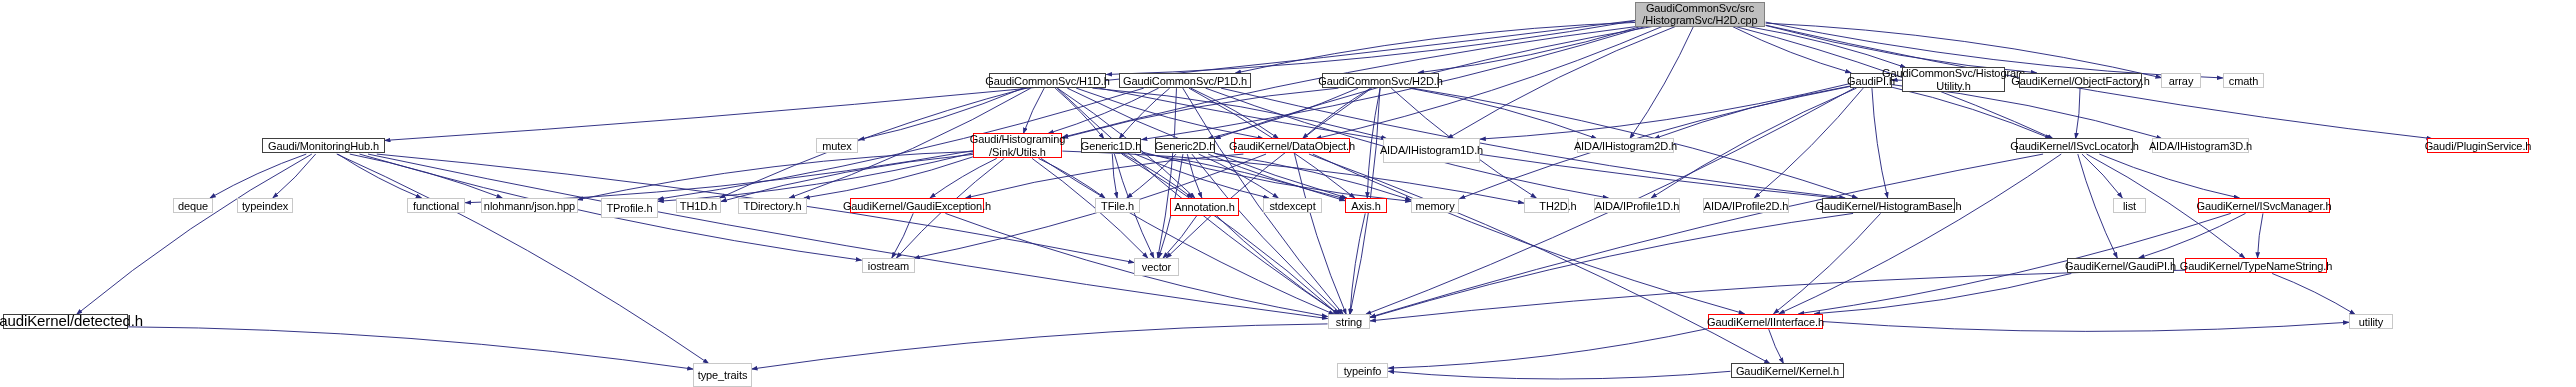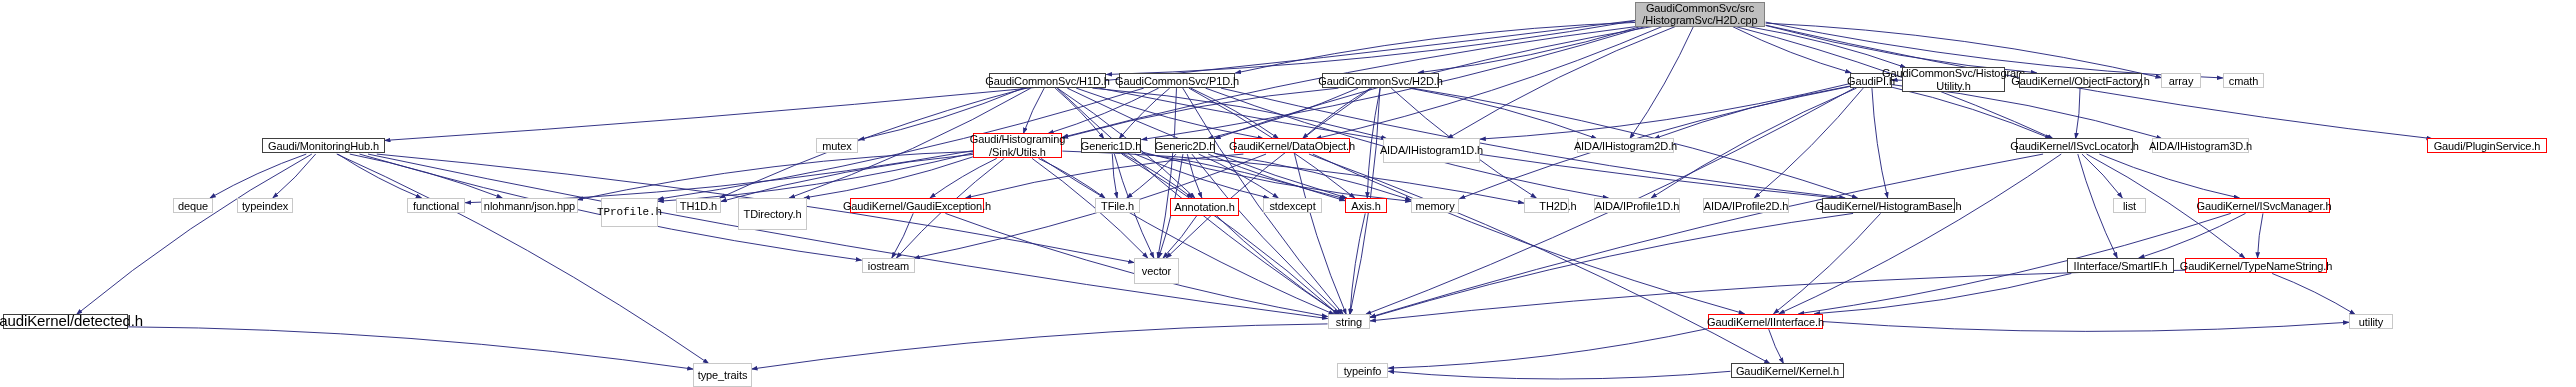--- a/index.html
+++ b/index.html
@@ -165,62 +165,62 @@
         <path d="M2488.0,438.6 Q2847.0,465.0 3206.0,439.5" marker-end="url(#ah)"></path>
         <path d="M174.0,445.8 Q561.9,448.8 946.0,503.5" marker-end="url(#ah)"></path>
         <path d="M1812.0,441.8 Q1417.0,446.6 1026.0,503.4" marker-end="url(#ah)"></path>
         <path d="M2362.0,506.5 Q2128.5,527.5 1895.0,506.5" marker-end="url(#ah)"></path>
       </g>
   </svg>
   <div id="nodes">
       <div class="node n-root" style="left: 1635px; top: 1.5px; width: 130px; height: 25px;">GaudiCommonSvc/src
 /HistogramSvc/H2D.cpp</div>
       <div class="node n-hdr" style="left: 989px; top: 73px; width: 117px; height: 15.4px;">GaudiCommonSvc/H1D.h</div>
-      <div class="node n-hdr" style="left: 1119px; top: 73px; width: 116px; height: 15.4px;">GaudiCommonSvc/P1D.h</div>
+      <div class="node n-hdr" style="left: 1119px; top: 73px; width: 132px; height: 15.4px;">GaudiCommonSvc/P1D.h</div>
       <div class="node n-hdr" style="left: 1322px; top: 73px; width: 117px; height: 15.4px;">GaudiCommonSvc/H2D.h</div>
       <div class="node n-hdr" style="left: 1850px; top: 73px; width: 42px; height: 15.4px;">GaudiPI.h</div>
       <div class="node n-hdr" style="left: 1902px; top: 67px; width: 103px; height: 25px;">GaudiCommonSvc/Histogram
 Utility.h</div>
       <div class="node n-hdr" style="left: 2019px; top: 73px; width: 123px; height: 15.4px;">GaudiKernel/ObjectFactory.h</div>
       <div class="node n-sys" style="left: 2161px; top: 73px; width: 40px; height: 15.4px;">array</div>
       <div class="node n-sys" style="left: 2223px; top: 73px; width: 41px; height: 15.4px;">cmath</div>
       <div class="node n-hdr" style="left: 262px; top: 138px; width: 123px; height: 15.4px;">Gaudi/MonitoringHub.h</div>
       <div class="node n-sys" style="left: 816px; top: 138px; width: 42px; height: 15.4px;">mutex</div>
       <div class="node n-red" style="left: 973px; top: 133px; width: 89px; height: 25px;">Gaudi/Histograming
 /Sink/Utils.h</div>
       <div class="node n-hdr" style="left: 1081px; top: 138px; width: 60px; height: 15.4px;">Generic1D.h</div>
       <div class="node n-hdr" style="left: 1155px; top: 138px; width: 60px; height: 15.4px;">Generic2D.h</div>
       <div class="node n-red" style="left: 1234px; top: 138px; width: 116px; height: 15.4px;">GaudiKernel/DataObject.h</div>
       <div class="node n-sys" style="left: 1383px; top: 138px; width: 97px; height: 25px;">AIDA/IHistogram1D.h</div>
       <div class="node n-sys" style="left: 1577px; top: 138px; width: 97px; height: 15.4px;">AIDA/IHistogram2D.h</div>
       <div class="node n-hdr" style="left: 2016px; top: 138px; width: 117px; height: 15.4px;">GaudiKernel/ISvcLocator.h</div>
       <div class="node n-sys" style="left: 2152px; top: 138px; width: 97px; height: 15.4px;">AIDA/IHistogram3D.h</div>
-      <div class="node n-red" style="left: 2427px; top: 138px; width: 120px; height: 15.4px;">Gaudi/PluginService.h</div>
+      <div class="node n-red" style="left: 2427px; top: 138px; width: 102px; height: 15.4px;">Gaudi/PluginService.h</div>
       <div class="node n-sys" style="left: 173px; top: 198px; width: 40px; height: 15.4px;">deque</div>
       <div class="node n-sys" style="left: 237px; top: 198px; width: 56px; height: 15.4px;">typeindex</div>
       <div class="node n-sys" style="left: 407px; top: 198px; width: 58px; height: 15.4px;">functional</div>
       <div class="node n-sys" style="left: 481px; top: 198px; width: 97px; height: 15.4px;">nlohmann/json.hpp</div>
-      <div class="node n-sys" style="left: 601px; top: 198px; width: 57px; height: 29px; font-family: Liberation Mono, monospace;">TProfile.h</div>
+      <div class="node n-sys" style="left: 601px; top: 198px; width: 57px; height: 20px;">TProfile.h</div>
       <div class="node n-sys" style="left: 676px; top: 198px; width: 45px; height: 15.4px;">TH1D.h</div>
-      <div class="node n-sys" style="left: 738px; top: 198px; width: 69px; height: 32px;">TDirectory.h</div>
+      <div class="node n-sys" style="left: 738px; top: 198px; width: 69px; height: 16px;">TDirectory.h</div>
       <div class="node n-red" style="left: 850px; top: 198px; width: 134px; height: 15.4px;">GaudiKernel/GaudiException.h</div>
       <div class="node n-sys" style="left: 1095px; top: 198px; width: 45px; height: 15.4px;">TFile.h</div>
       <div class="node n-red" style="left: 1170px; top: 198px; width: 69px; height: 18px;">Annotation.h</div>
       <div class="node n-sys" style="left: 1263px; top: 198px; width: 59px; height: 15.4px;">stdexcept</div>
       <div class="node n-red" style="left: 1345px; top: 198px; width: 42px; height: 15.4px;">Axis.h</div>
       <div class="node n-sys" style="left: 1411px; top: 198px; width: 48px; height: 15.4px;">memory</div>
       <div class="node n-sys" style="left: 1524px; top: 198px; width: 45px; height: 15.4px; padding-left: 23px;">TH2D.h</div>
       <div class="node n-sys" style="left: 1594px; top: 198px; width: 86px; height: 15.4px;">AIDA/IProfile1D.h</div>
       <div class="node n-sys" style="left: 1703px; top: 198px; width: 86px; height: 15.4px;">AIDA/IProfile2D.h</div>
       <div class="node n-hdr" style="left: 1822px; top: 198px; width: 133px; height: 15.4px;">GaudiKernel/HistogramBase.h</div>
       <div class="node n-sys" style="left: 2113px; top: 198px; width: 33px; height: 15.4px;">list</div>
       <div class="node n-red" style="left: 2198px; top: 198px; width: 132px; height: 15.4px;">GaudiKernel/ISvcManager.h</div>
       <div class="node n-sys" style="left: 862px; top: 258px; width: 53px; height: 15.4px;">iostream</div>
-      <div class="node n-sys" style="left: 1134px; top: 258px; width: 45px; height: 26px; text-align: right;">vector</div>
-      <div class="node n-hdr" style="left: 2067px; top: 258px; width: 107px; height: 15.4px;">IInterface/SmartIF.h</div>
+      <div class="node n-sys" style="left: 1134px; top: 258px; width: 45px; height: 18px; text-align: right;">vector</div>
+      <div class="node n-hdr" style="left: 2067px; top: 258px; width: 107px; height: 15.4px;">GaudiKernel/GaudiPI.h</div>
       <div class="node n-red" style="left: 2185px; top: 258px; width: 142px; height: 15.4px;">GaudiKernel/TypeNameString.h</div>
       <div class="node n-hdr n-small" style="left: 2.9px; top: 314px; width: 125px; height: 15.4px;">GaudiKernel/detected.h</div>
       <div class="node n-sys" style="left: 1328px; top: 314px; width: 42px; height: 15.4px;">string</div>
       <div class="node n-red" style="left: 1708px; top: 314px; width: 115px; height: 15.4px;">GaudiKernel/IInterface.h</div>
       <div class="node n-sys" style="left: 2349px; top: 314px; width: 44px; height: 15.4px;">utility</div>
       <div class="node n-sys" style="left: 693px; top: 363px; width: 59px; height: 24px;">type_traits</div>
       <div class="node n-sys" style="left: 1337px; top: 363px; width: 51px; height: 15.4px;">typeinfo</div>
       <div class="node n-hdr" style="left: 1731px; top: 363px; width: 113px; height: 15.4px;">GaudiKernel/Kernel.h</div>
     </div>
 </div>

